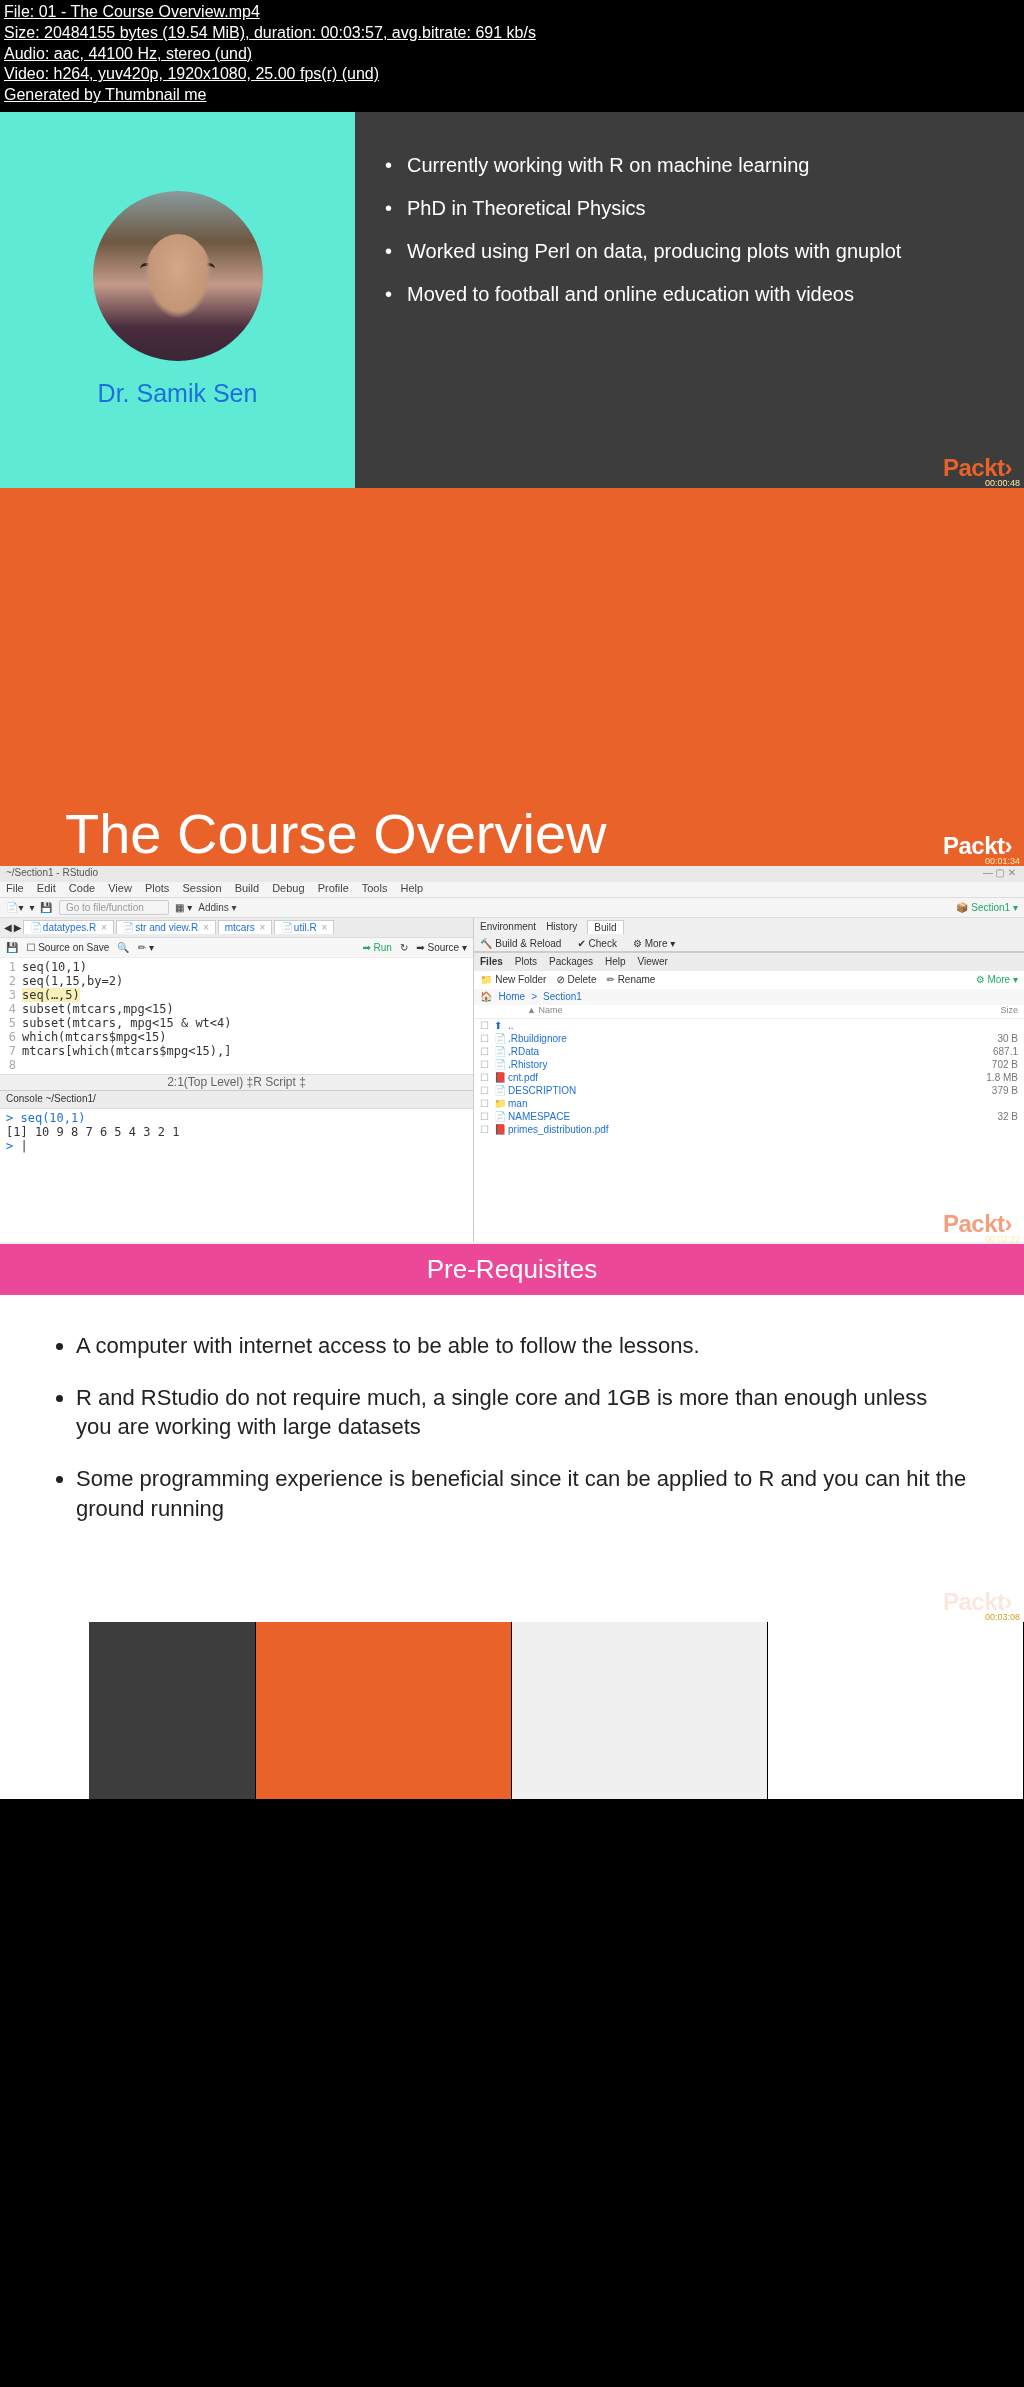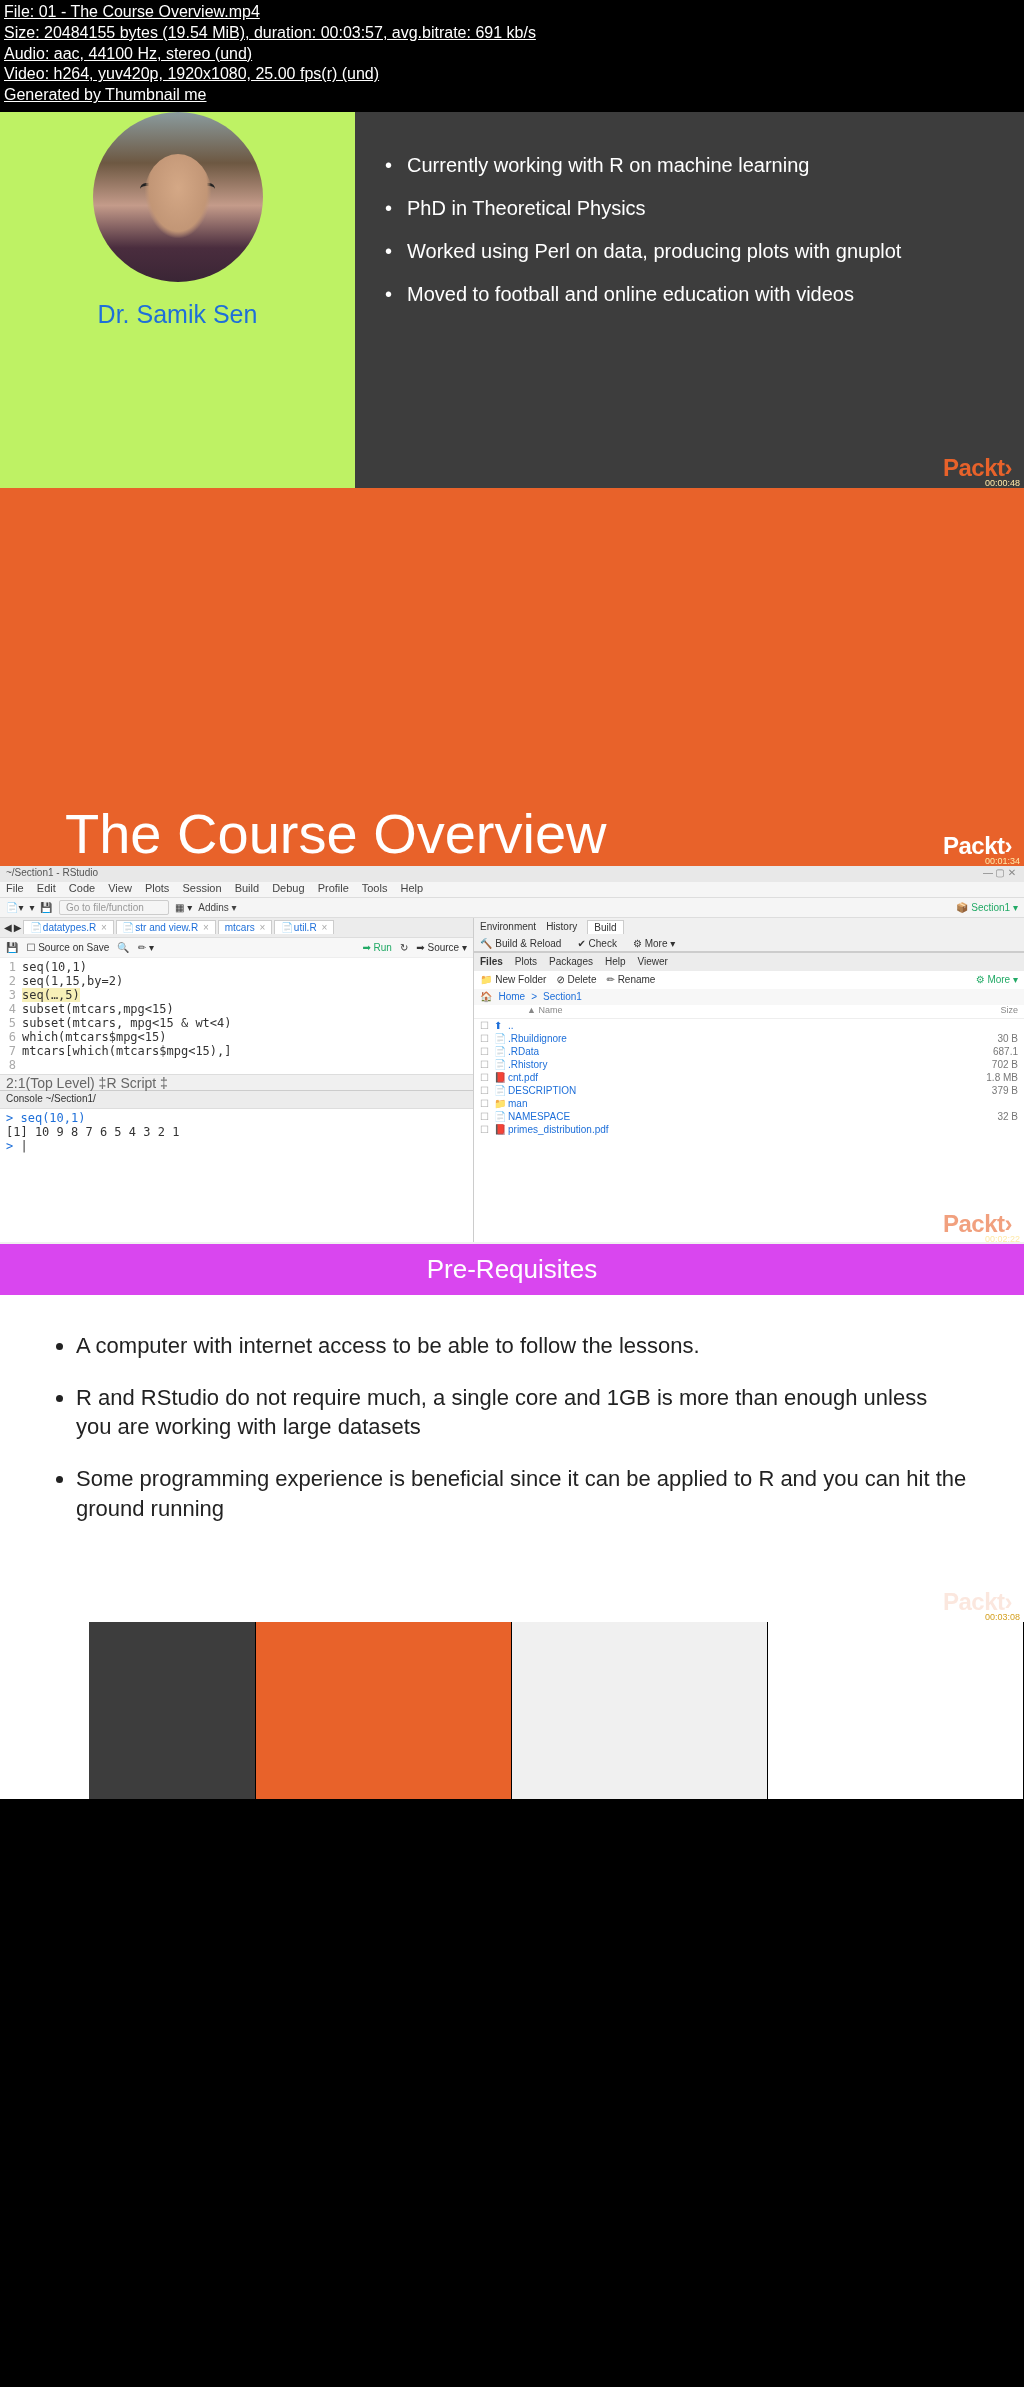--- a/index.html
+++ b/index.html
@@ -3,21 +3,21 @@
 <meta charset="utf-8">
 <style>
 * { margin: 0; padding: 0; box-sizing: border-box; }
 body { background: #000; font-family: "Segoe UI", Arial, sans-serif; width: 1024px; }
 
 
 .meta { background: #000; color: #fff; font-size: 16px; padding: 2px 4px; line-height: 1.3; text-decoration: underline; }
 
 
 .slide1 { display: flex; height: 376px; margin-top: 4px; }
-.slide1-left { width: 355px; background: #bef264; display: flex; flex-direction: column; align-items: center; }
+.slide1-left { width: 355px; background: #5eead4; display: flex; flex-direction: column; align-items: center; justify-content: center; }
 .avatar { width: 170px; height: 170px; border-radius: 50%; background: linear-gradient(180deg,#8a9b9e 0%,#6d5842 30%,#c49b8a 55%,#4a2d3e 80%,#3a2535 100%); position: relative; overflow: hidden; }
 .avatar::after { content:""; position:absolute; left:30%; top:25%; width:40%; height:50%; background: radial-gradient(ellipse at 50% 40%, #d4a886 0%, #c29676 60%, transparent 70%); border-radius:50%; }
 .avatar .glasses { position:absolute; left:28%; top:42%; width:44%; height:12%; border-top:3px solid #222; border-radius:6px; }
 .author-name { color: #1e6fd9; font-size: 25px; margin-top: 18px; font-weight: 400; }
 .slide1-right { flex: 1; background: #3d3d3d; color: #fff; padding: 40px 30px 0 30px; position: relative; }
 .slide1-right ul { list-style: none; }
 .slide1-right li { font-size: 20px; margin-bottom: 16px; padding-left: 22px; position: relative; line-height: 1.35; }
 .slide1-right li::before { content: "•"; position: absolute; left: 0; top: 0; }
 .packt { position: absolute; right: 12px; bottom: 6px; color: #e8622a; font-size: 24px; font-weight: 600; letter-spacing: -0.5px; }
 .packt .arrow { color: #e8622a; }
@@ -43,21 +43,21 @@
 .rs-editor { flex: 1; background: #fff; display:flex; flex-direction:column; border-bottom:1px solid #ccc; }
 .rs-tabs { height: 20px; background:#ececec; display:flex; align-items:center; padding:0 4px; gap:2px; font-size:10px; border-bottom:1px solid #ddd; }
 .rs-tab { background:#fff; border:1px solid #ccc; border-bottom:none; padding:1px 6px; color:#1e6fd9; }
 .rs-tab .x { color:#aaa; margin-left:2px; }
 .rs-etool { height:20px; display:flex; align-items:center; padding:0 6px; gap:8px; font-size:10px; background:#f7f7f7; border-bottom:1px solid #eee; }
 .rs-etool .runbtn { margin-left:auto; color:#2a6; }
 .rs-code { flex:1; background:#fff; font-family: Consolas, monospace; font-size:12px; padding:2px 0 2px 4px; }
 .rs-code .ln { display:flex; }
 .rs-code .gut { width:18px; text-align:right; color:#aaa; padding-right:6px; }
 .rs-code .hl { background:#f7f0b8; }
-.rs-efoot { height:16px; background:#f0f0f0; font-size:14px; padding:0 6px; display:flex; justify-content:flex-start; color:#666; border-top:1px solid #ddd; }
+.rs-efoot { height:16px; background:#f0f0f0; font-size:12px; padding:0 6px; display:flex; justify-content:center; color:#666; border-top:1px solid #ddd; }
 .rs-console { flex:1; background:#fff; display:flex; flex-direction:column; }
 .rs-chead { height:18px; background:#ececec; padding:2px 6px; font-size:10px; border-bottom:1px solid #ddd; }
 .rs-cbody { flex:1; padding:2px 6px; font-family:Consolas,monospace; font-size:12px; }
 .rs-cbody .prompt { color:#1e6fd9; }
 .rs-right { flex:1; display:flex; flex-direction:column; }
 .rs-env { height: 34px; background:#f0f0f0; border-bottom:1px solid #ccc; }
 .rs-env-tabs { height:18px; display:flex; align-items:center; padding:0 6px; gap:10px; font-size:10px; }
 .rs-env-tabs .sel { background:#fff; border:1px solid #ccc; border-bottom:none; padding:1px 6px; }
 .rs-env-tool { height:16px; display:flex; align-items:center; padding:0 6px; gap:16px; font-size:10px; }
 .rs-files { flex:1; background:#fff; display:flex; flex-direction:column; border-top:1px solid #ccc; }
@@ -71,21 +71,21 @@
 .rs-flist { flex:1; }
 .rs-frow { display:flex; align-items:center; padding:1px 6px; font-size:10px; color:#1e6fd9; }
 .rs-frow .cb { width:14px; color:#aaa; }
 .rs-frow .ic { width:14px; }
 .rs-frow .nm { flex:1; }
 .rs-frow .sz { width:44px; text-align:right; color:#777; }
 .slide3 .packt { color:#e8622a; opacity:0.6; }
 
 
 .slide4 { height: 378px; background: #fff; position: relative; }
-.slide4-head { background: #d946ef; color: #fff; text-align: center; font-size: 26px; padding: 10px 0; }
+.slide4-head { background: #ec4899; color: #fff; text-align: center; font-size: 26px; padding: 10px 0; }
 .slide4 ul { list-style: disc; padding: 36px 56px 0 76px; }
 .slide4 li { font-size: 22px; color: #222; margin-bottom: 22px; line-height: 1.35; }
 .slide4 .packt { color:#e8622a; opacity:0.15; }
 
 
 .thumbs { display:flex; height:177px; }
 .thumbs > div { flex:1; border-right:1px solid #000; }
 .th1 { background:linear-gradient(90deg,#fff 35%,#3d3d3d 35%); }
 .th2 { background:#e8622a; }
 .th3 { background:#f0f0f0; }

